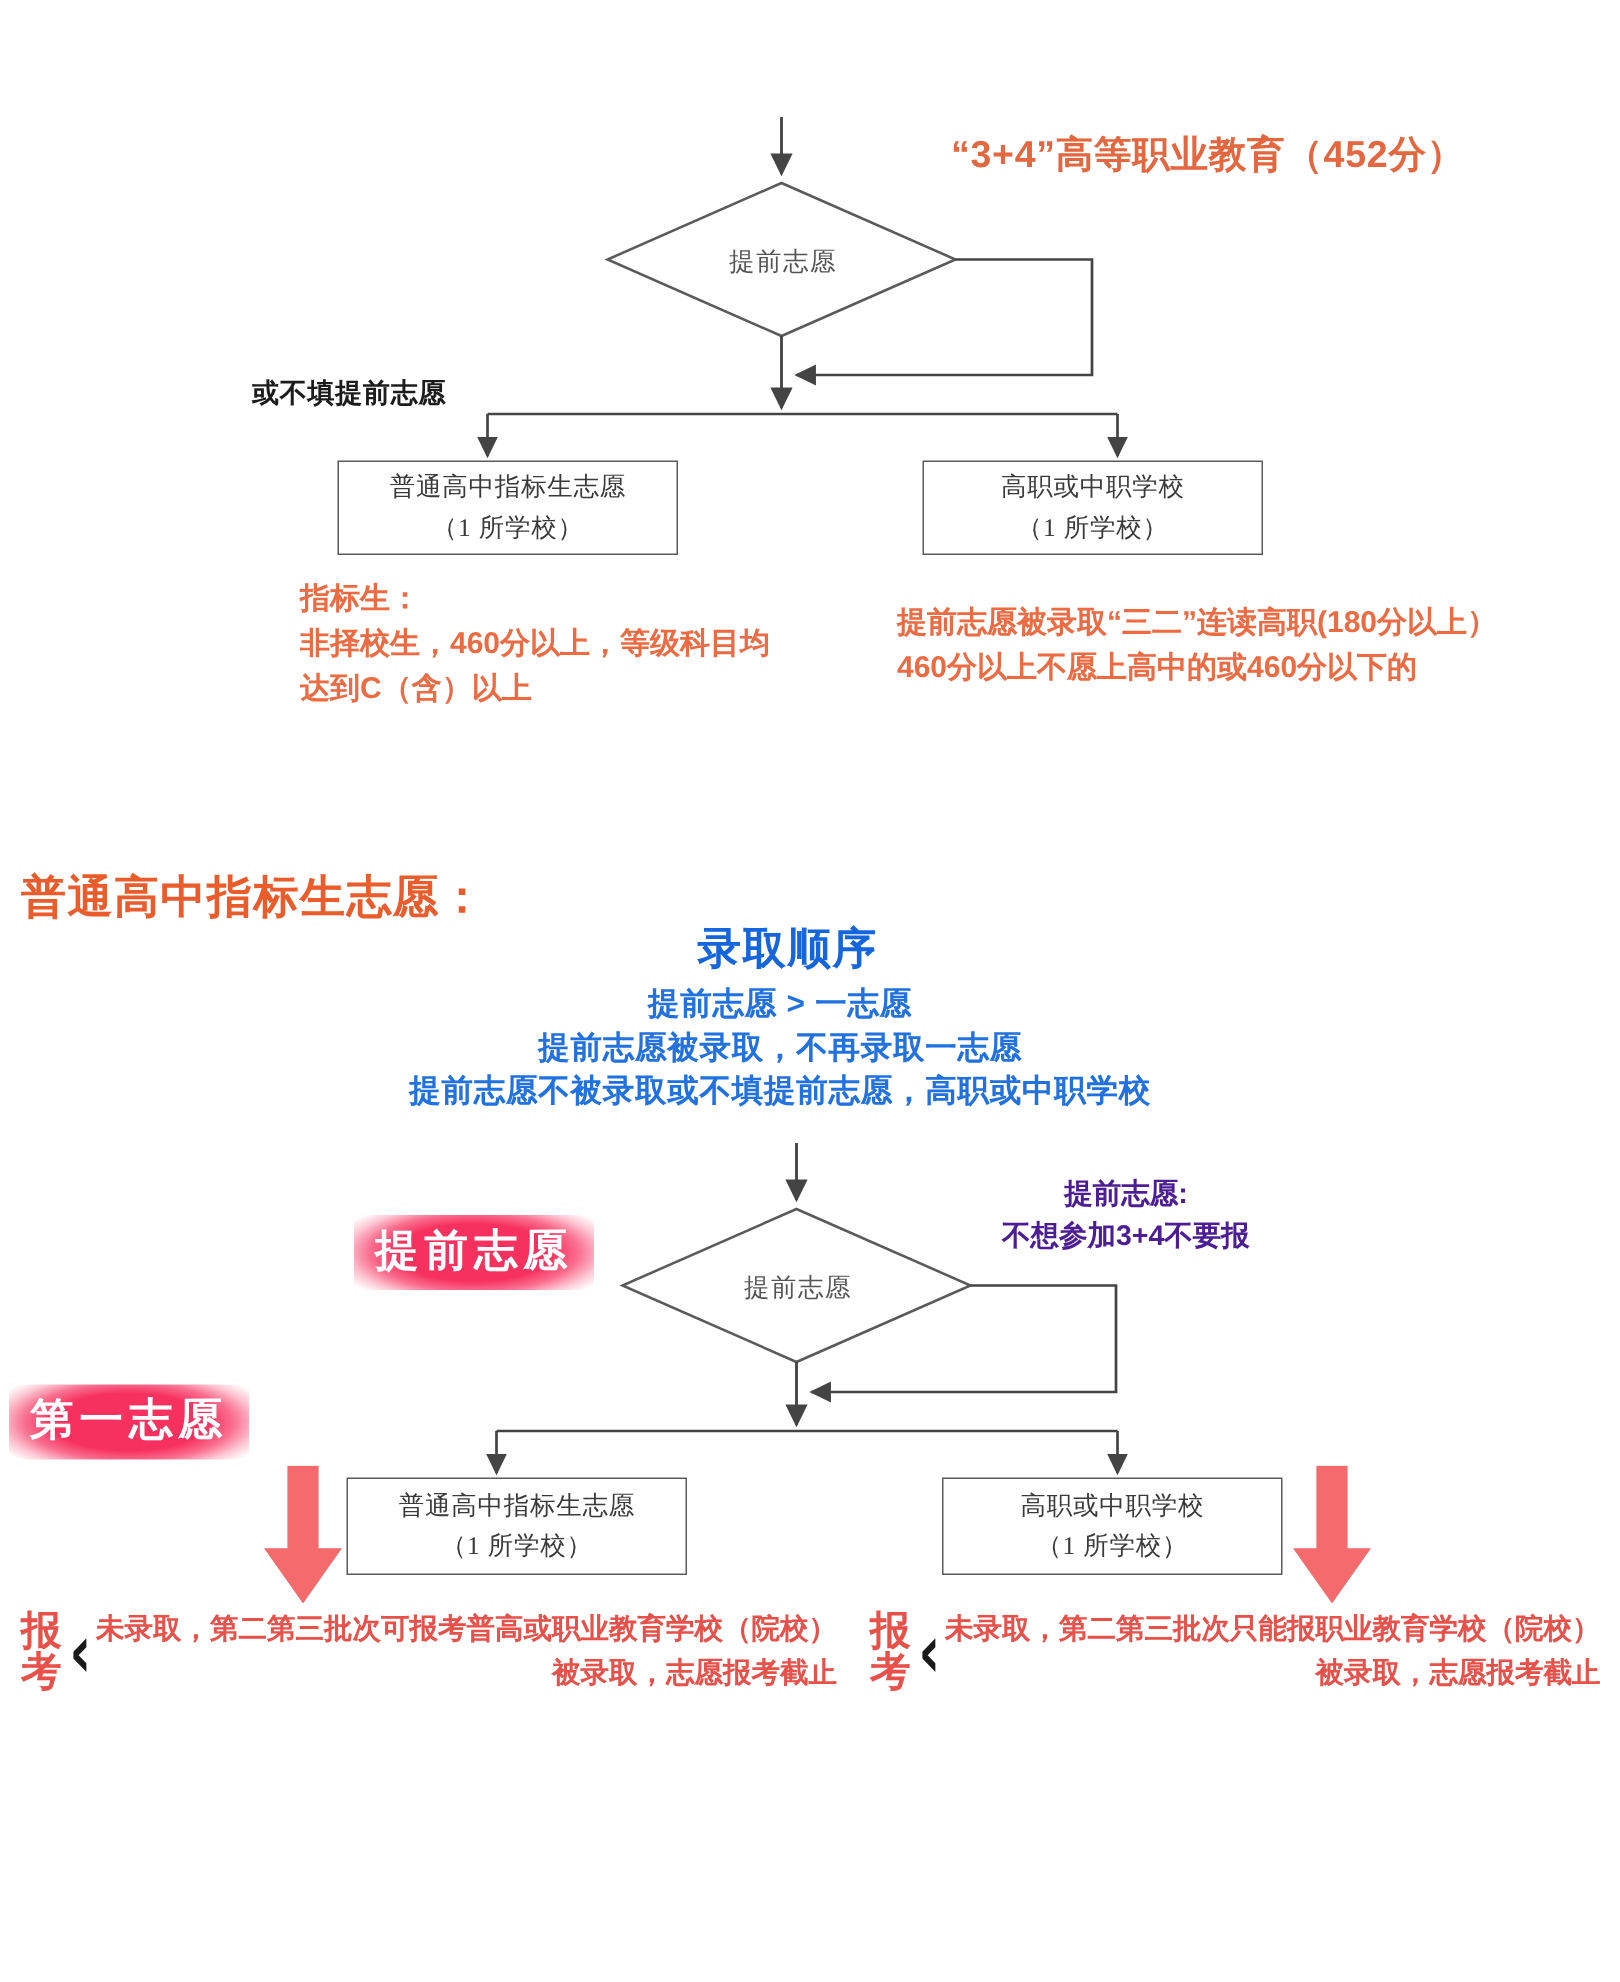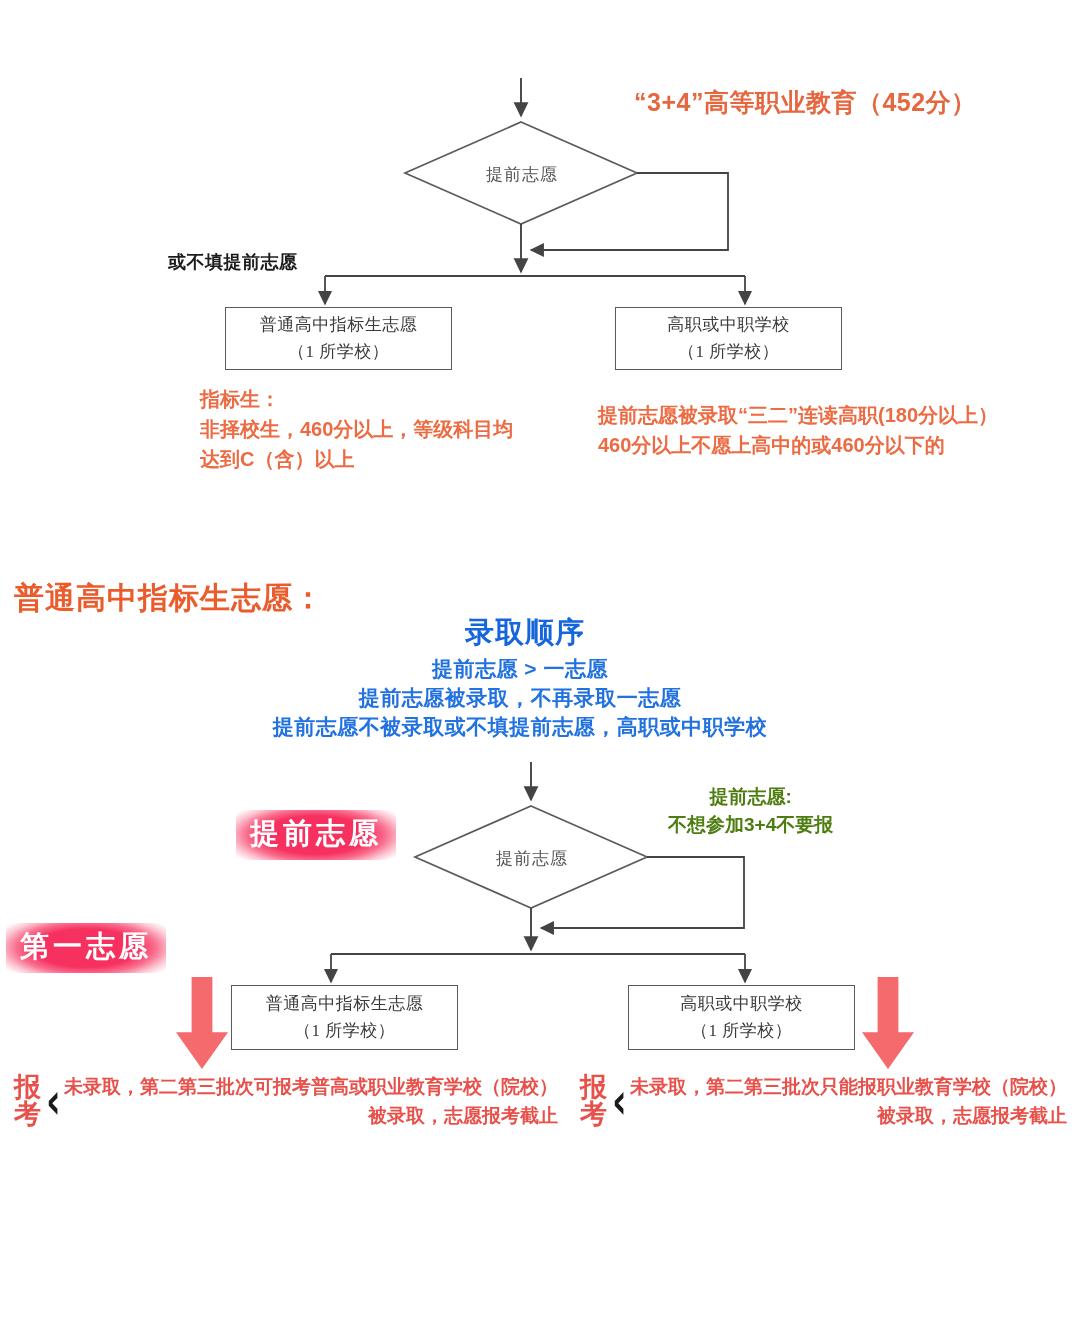--- a/index.html
+++ b/index.html
@@ -100,21 +100,21 @@
     position: absolute;
     color: #2172E0;
     font-weight: bold;
     font-size: 21px;
     letter-spacing: 0.5px;
     white-space: nowrap;
     transform: translateX(-50%);
   }
   .red-note {
     position: absolute;
-    color: #4d7c0f;
+    color: #4c1d95;
     font-weight: bold;
     font-size: 19px;
     line-height: 1.45;
     white-space: nowrap;
     text-align: center;
   }
 
   
   .pink-chip {
     position: absolute;

